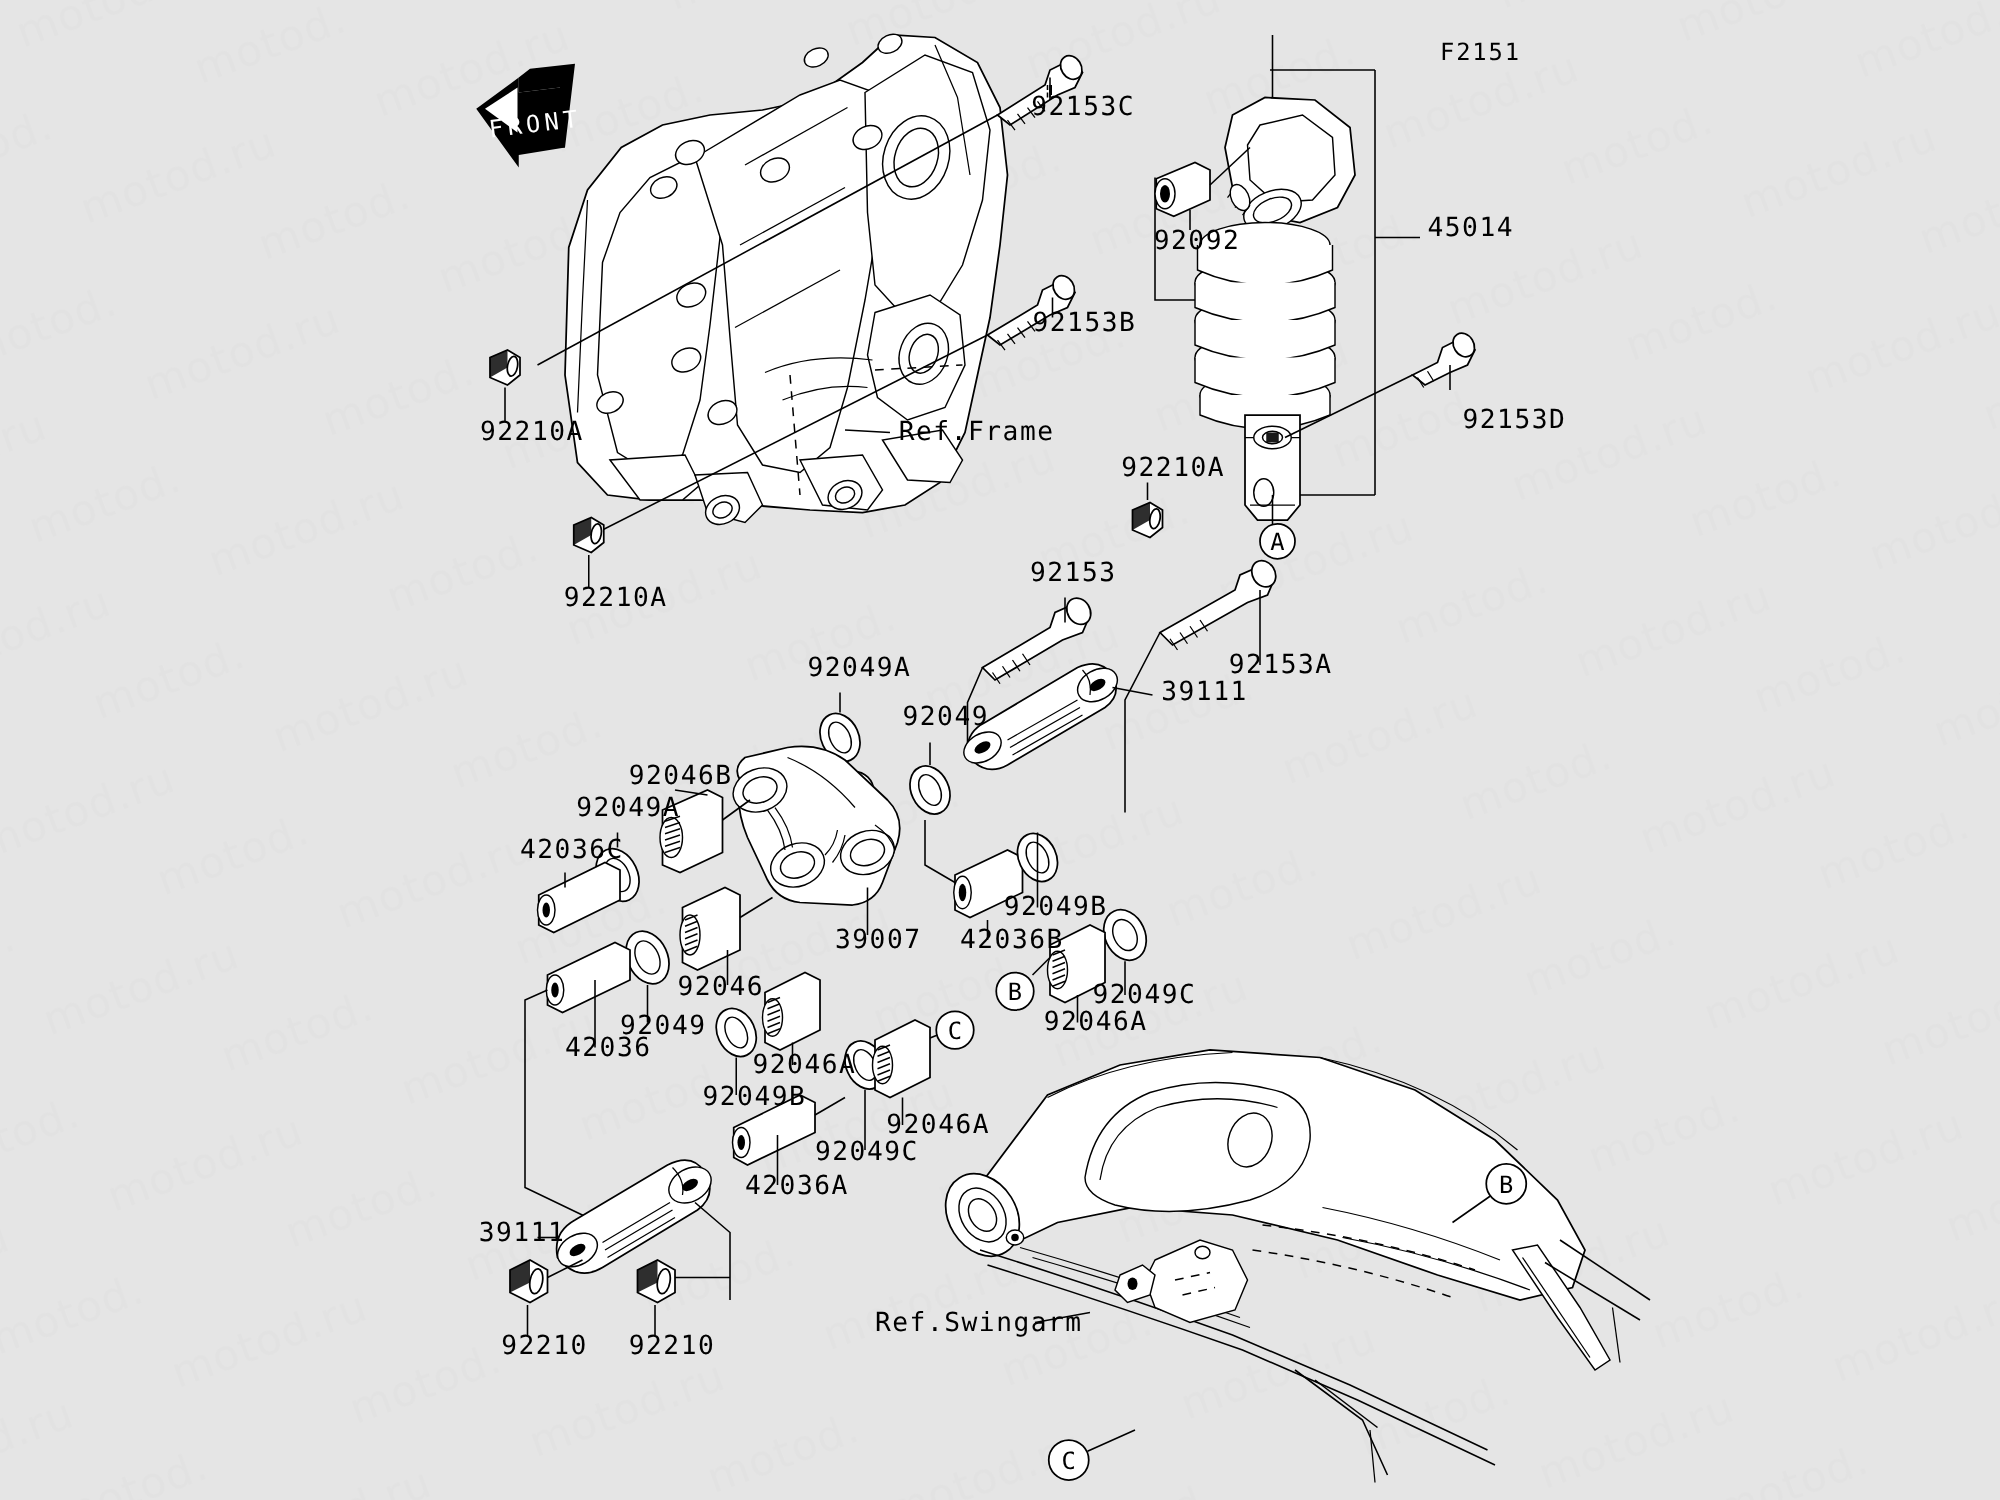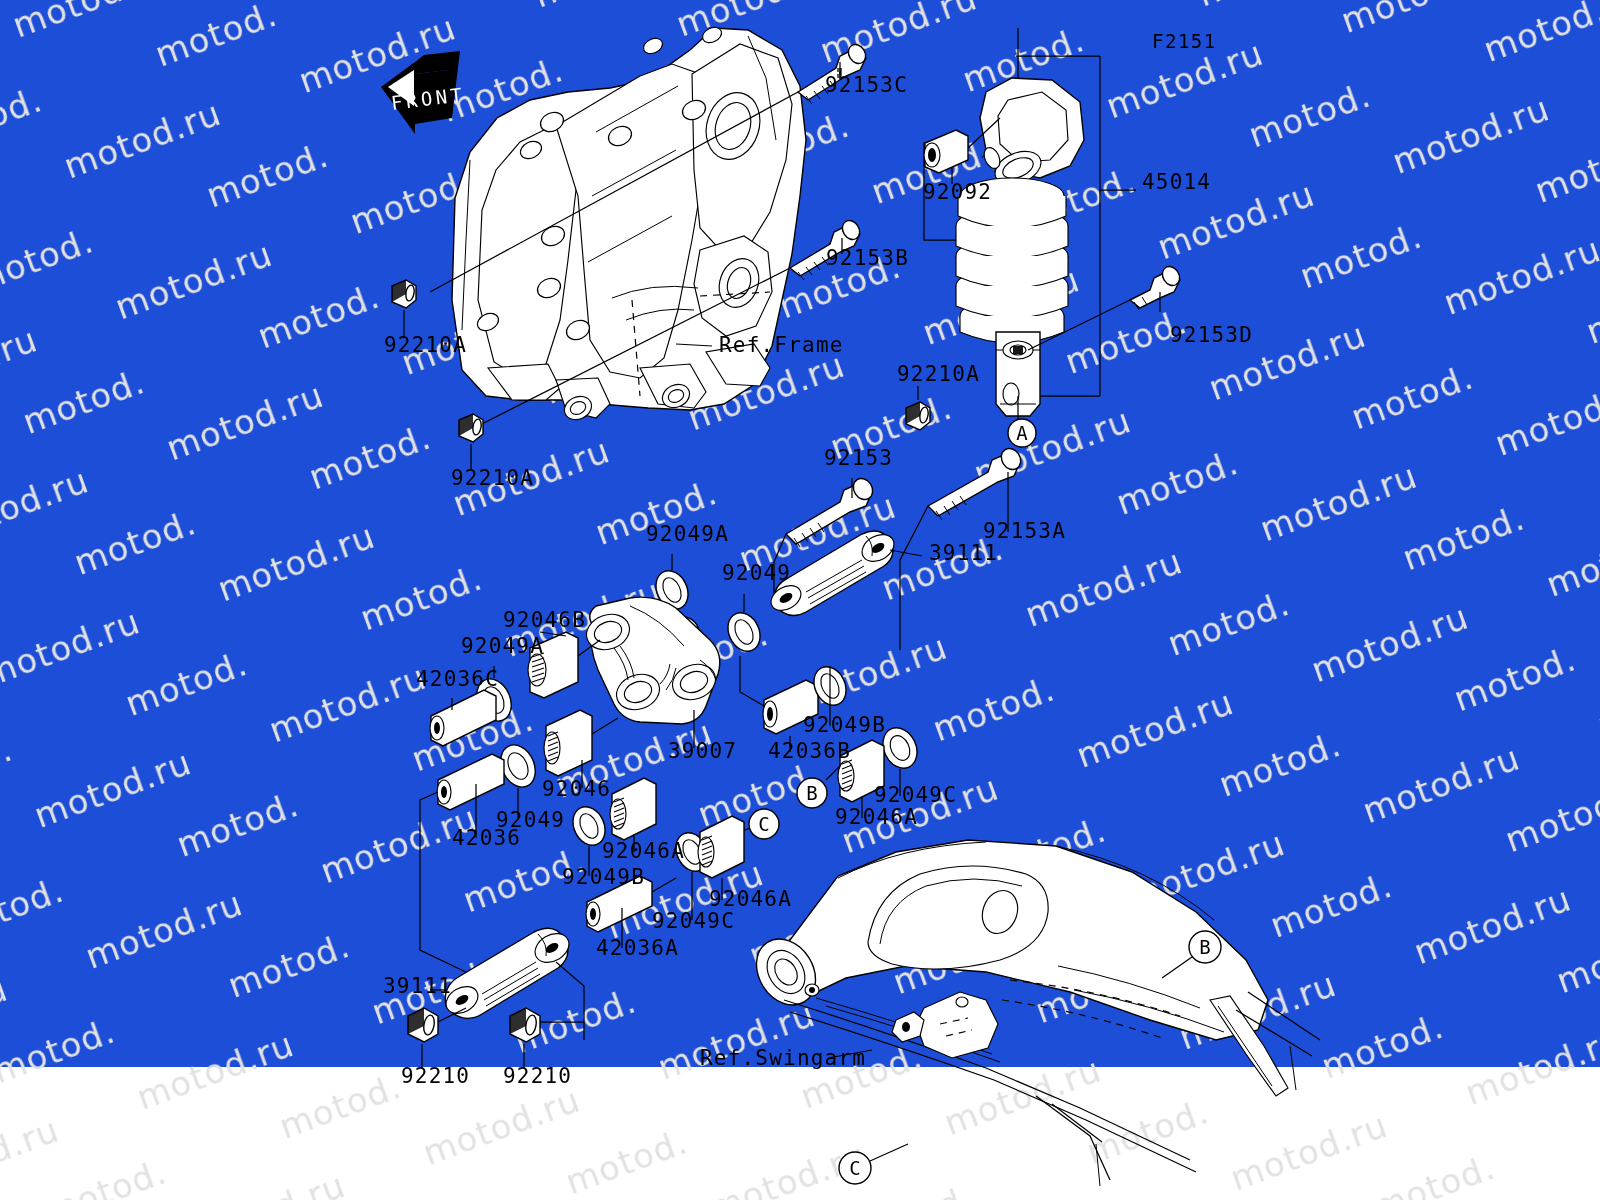--- a/index.html
+++ b/index.html
@@ -1,18 +1,18 @@
 <!DOCTYPE html>
 <html><head>
 <meta charset="utf-8">
 <style>
   html,body{margin:0;padding:0;background:#fff;}
   body{width:1600px;height:1200px;overflow:hidden;
        font-family:"DejaVu Sans Mono","Liberation Mono",monospace;}
-  #stage{position:relative;width:1600px;height:1067px;background:#1d4ed8;}
+  #stage{position:relative;width:1600px;height:1200px;background:#e5e5e5;}
   #wm{position:absolute;inset:0;z-index:1;pointer-events:none;}
   #art{position:absolute;inset:0;z-index:2;}
   .lbl{font-family:"DejaVu Sans Mono","Liberation Mono",monospace;
        font-size:21px;fill:#000;letter-spacing:1.2px;white-space:pre;}
   .hdr{font-size:19px;letter-spacing:1.5px;}
   .cmark{font-family:"DejaVu Sans Mono","Liberation Mono",monospace;
          font-size:19px;fill:#000;text-anchor:middle;}
   .ln{stroke:#000;stroke-width:1.25;fill:none;}
   .thin{stroke:#000;stroke-width:1;fill:none;}
   .dash{stroke:#000;stroke-width:1.2;fill:none;stroke-dasharray:7 6;}

